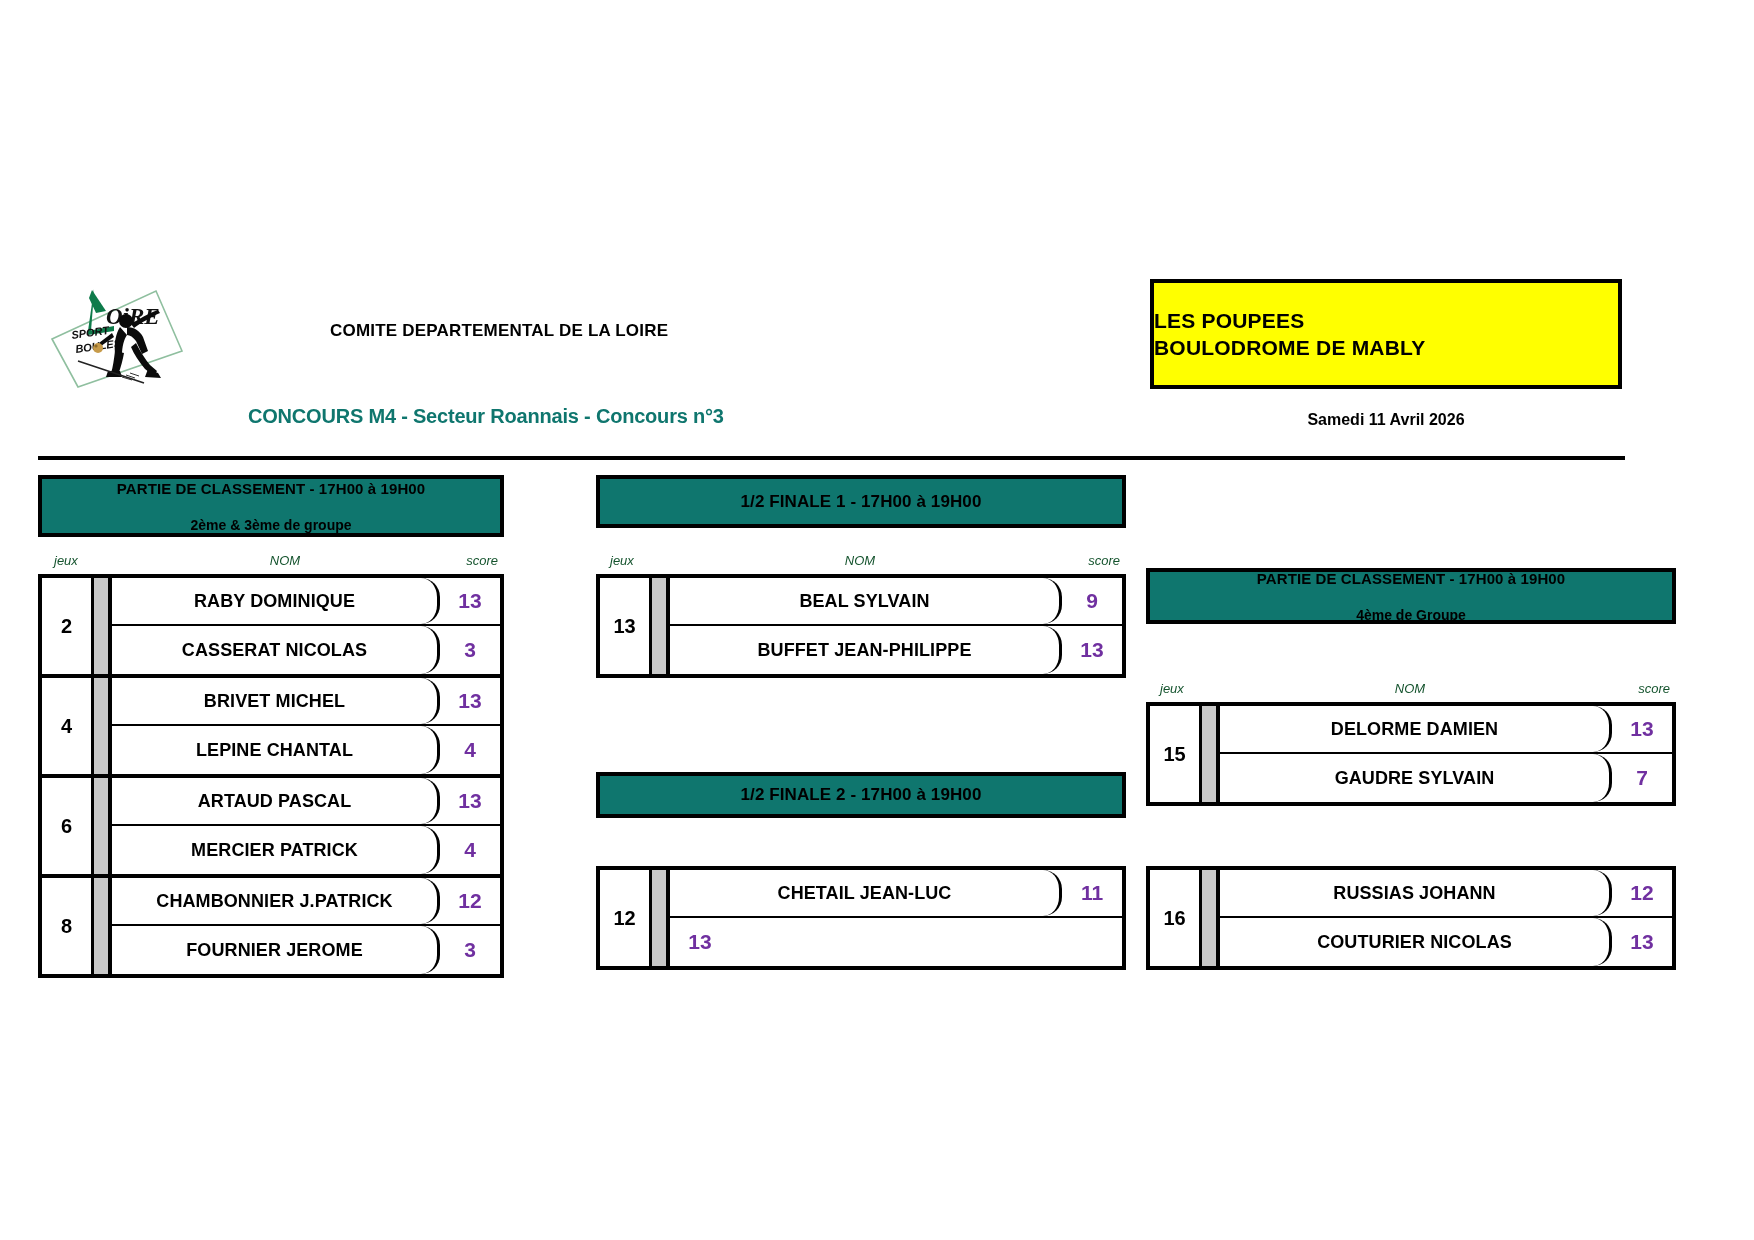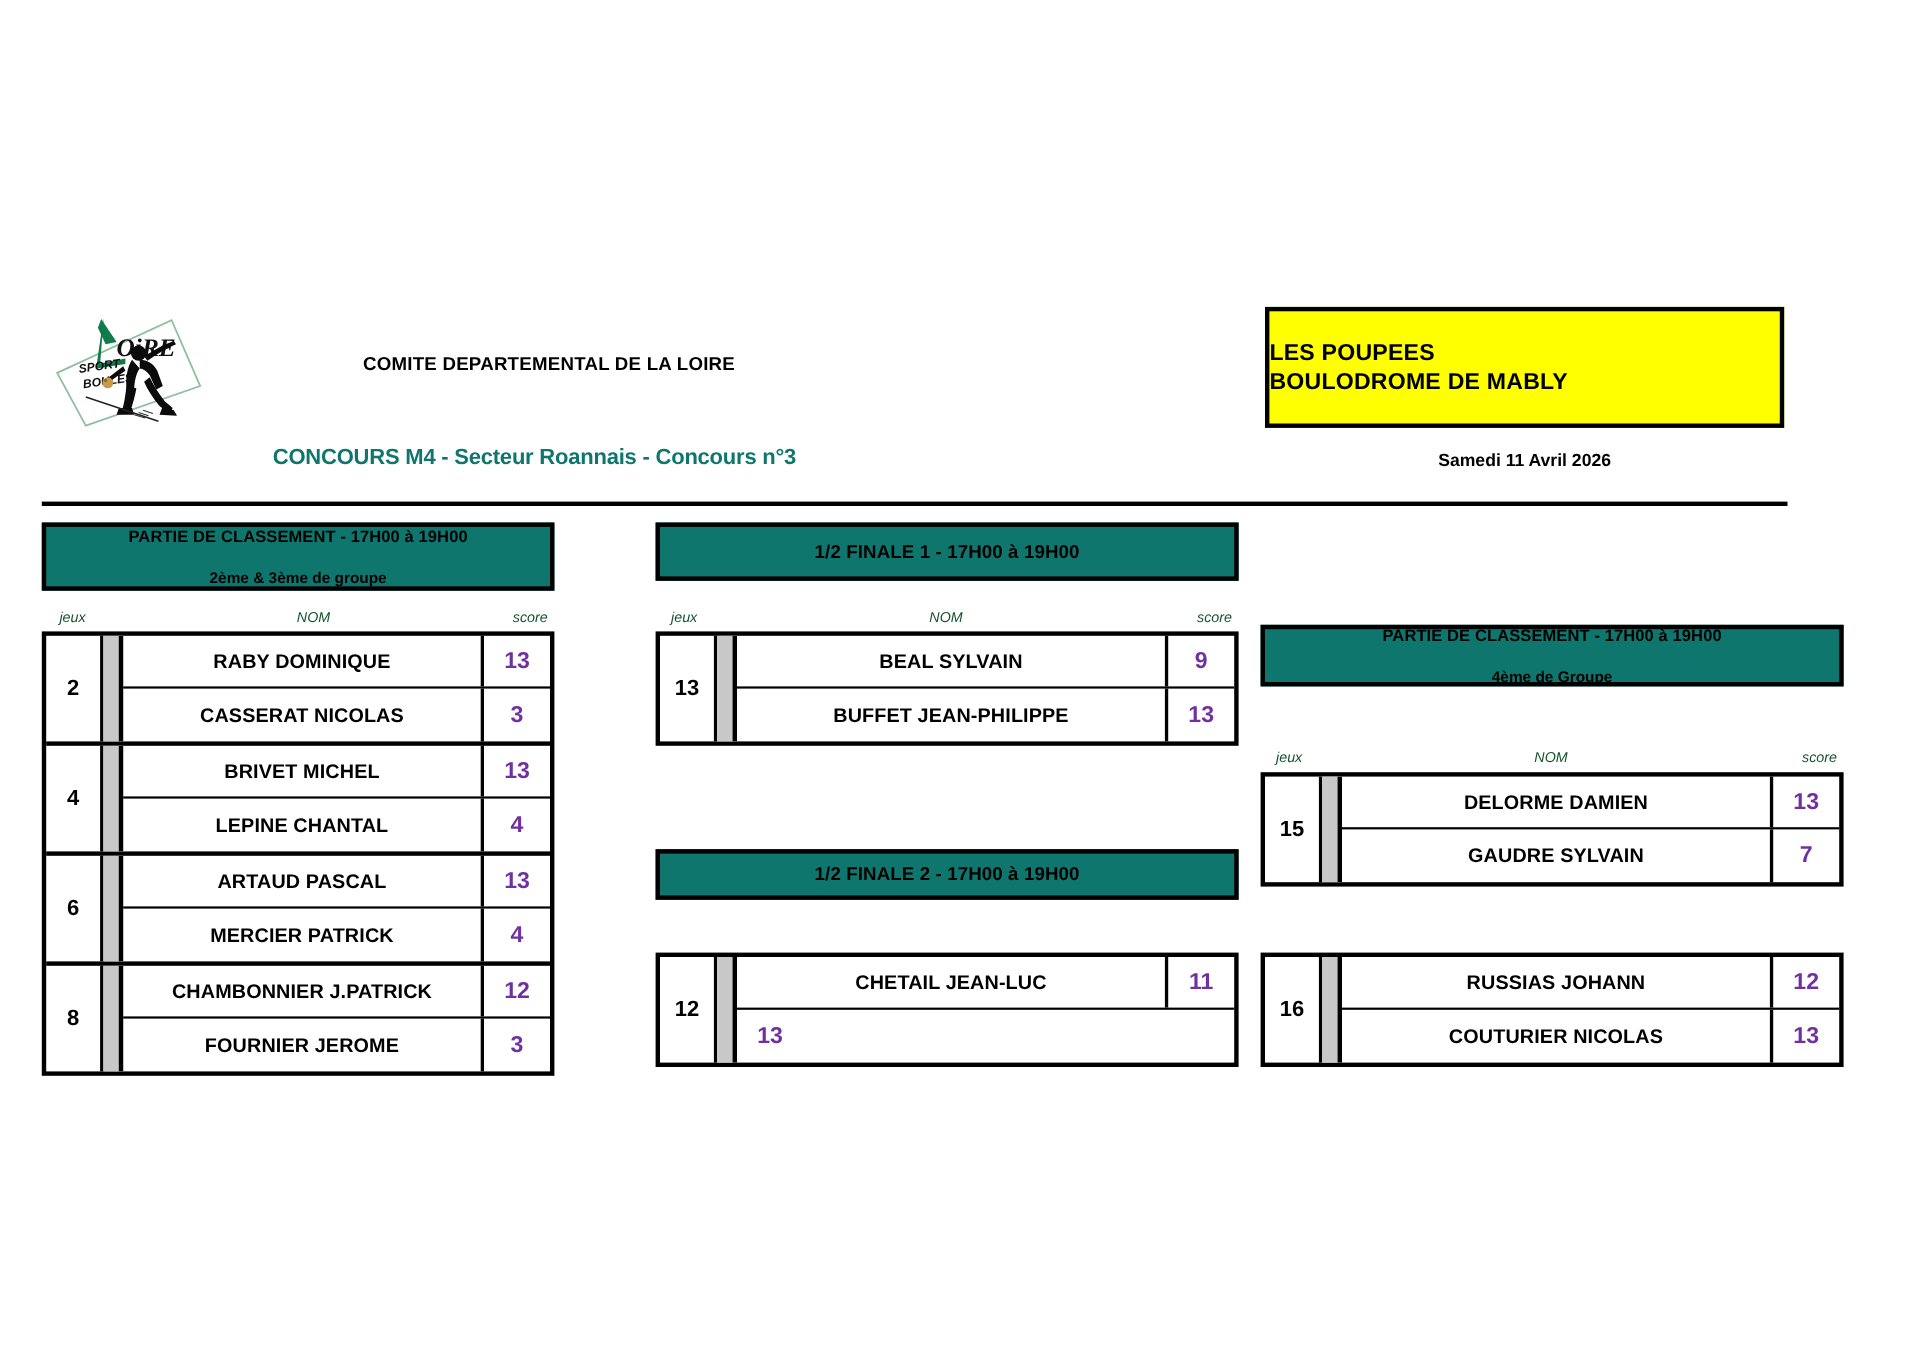--- a/index.html
+++ b/index.html
@@ -177,20 +177,21 @@
     flex: 1 1 auto;
     display: flex;
     align-items: center;
     justify-content: center;
     font-size: 18px;
     font-weight: bold;
     letter-spacing: 0.1px;
     border-right: 3px solid #000000;
     box-sizing: border-box;
     white-space: nowrap;
+    border-radius: 19px;
   }
   .cell-score {
     flex: 0 0 60px;
     display: flex;
     align-items: center;
     justify-content: center;
     font-size: 21px;
     font-weight: bold;
     color: #7030a0;
     box-sizing: border-box;

